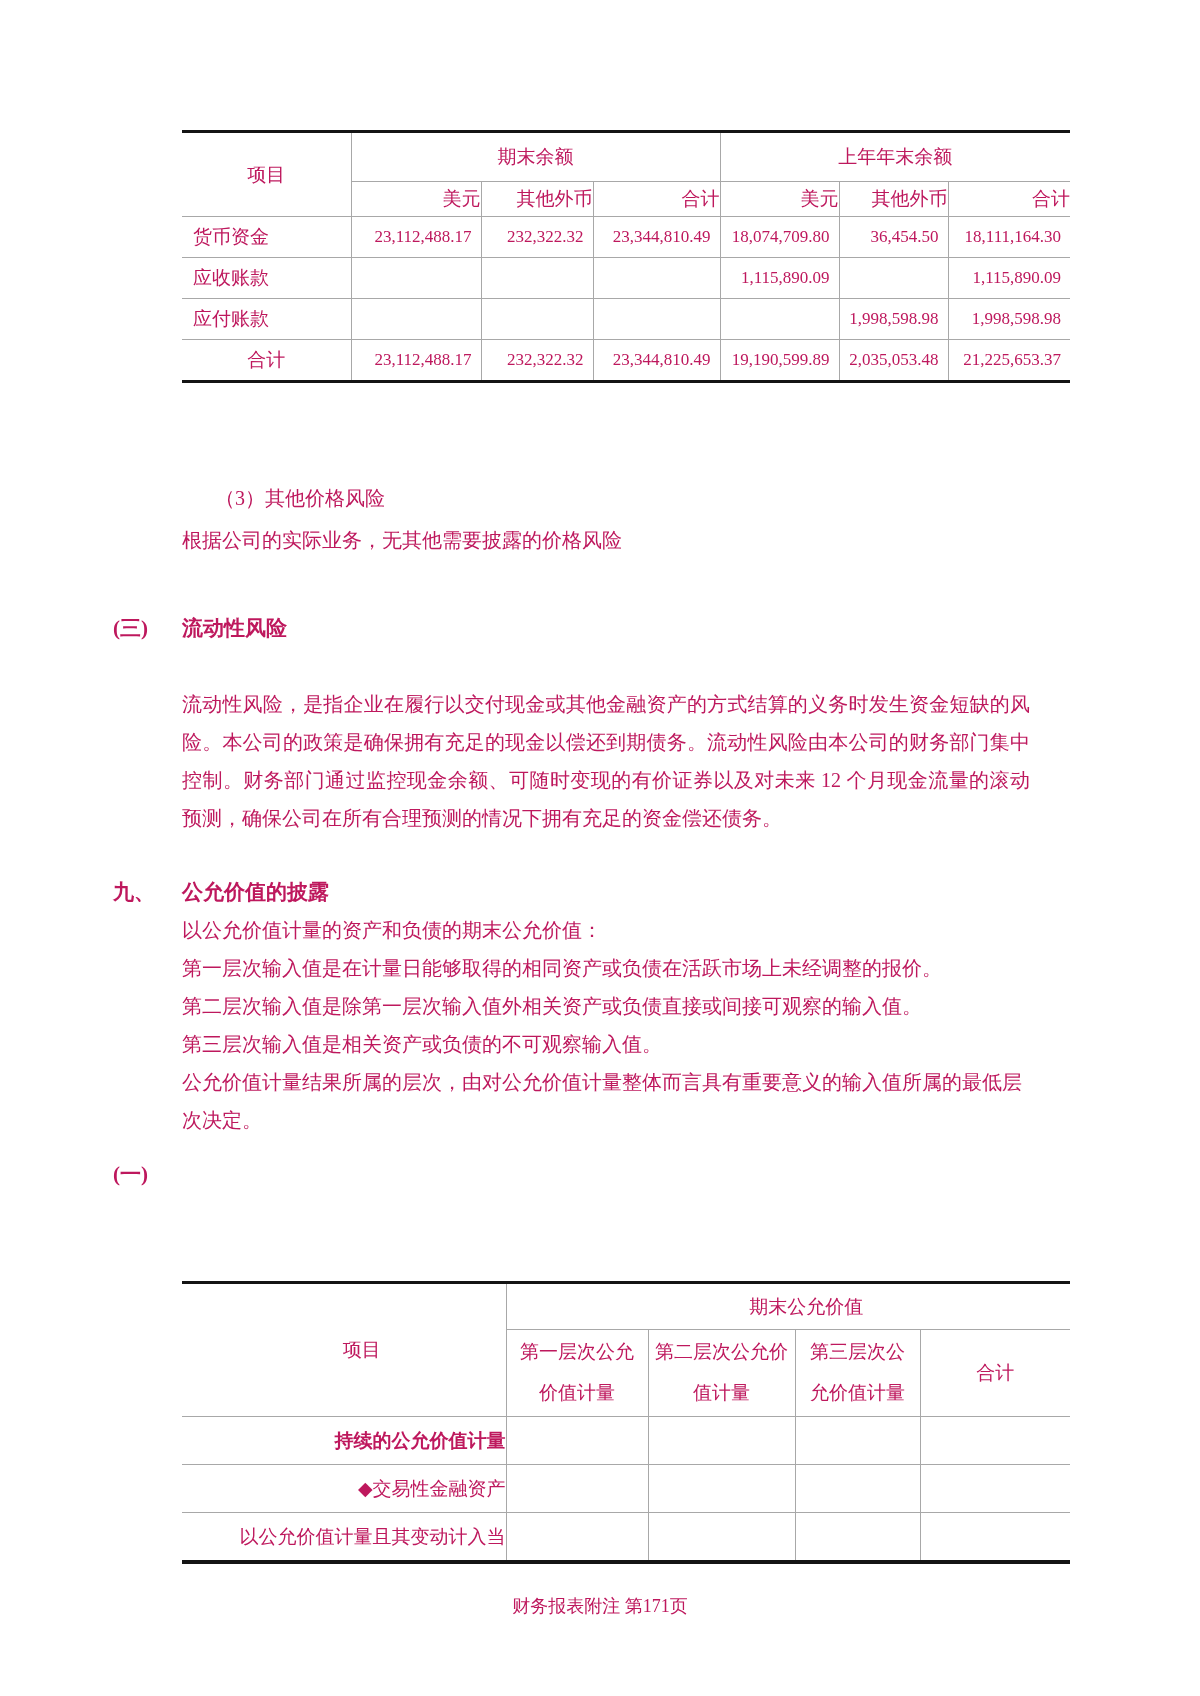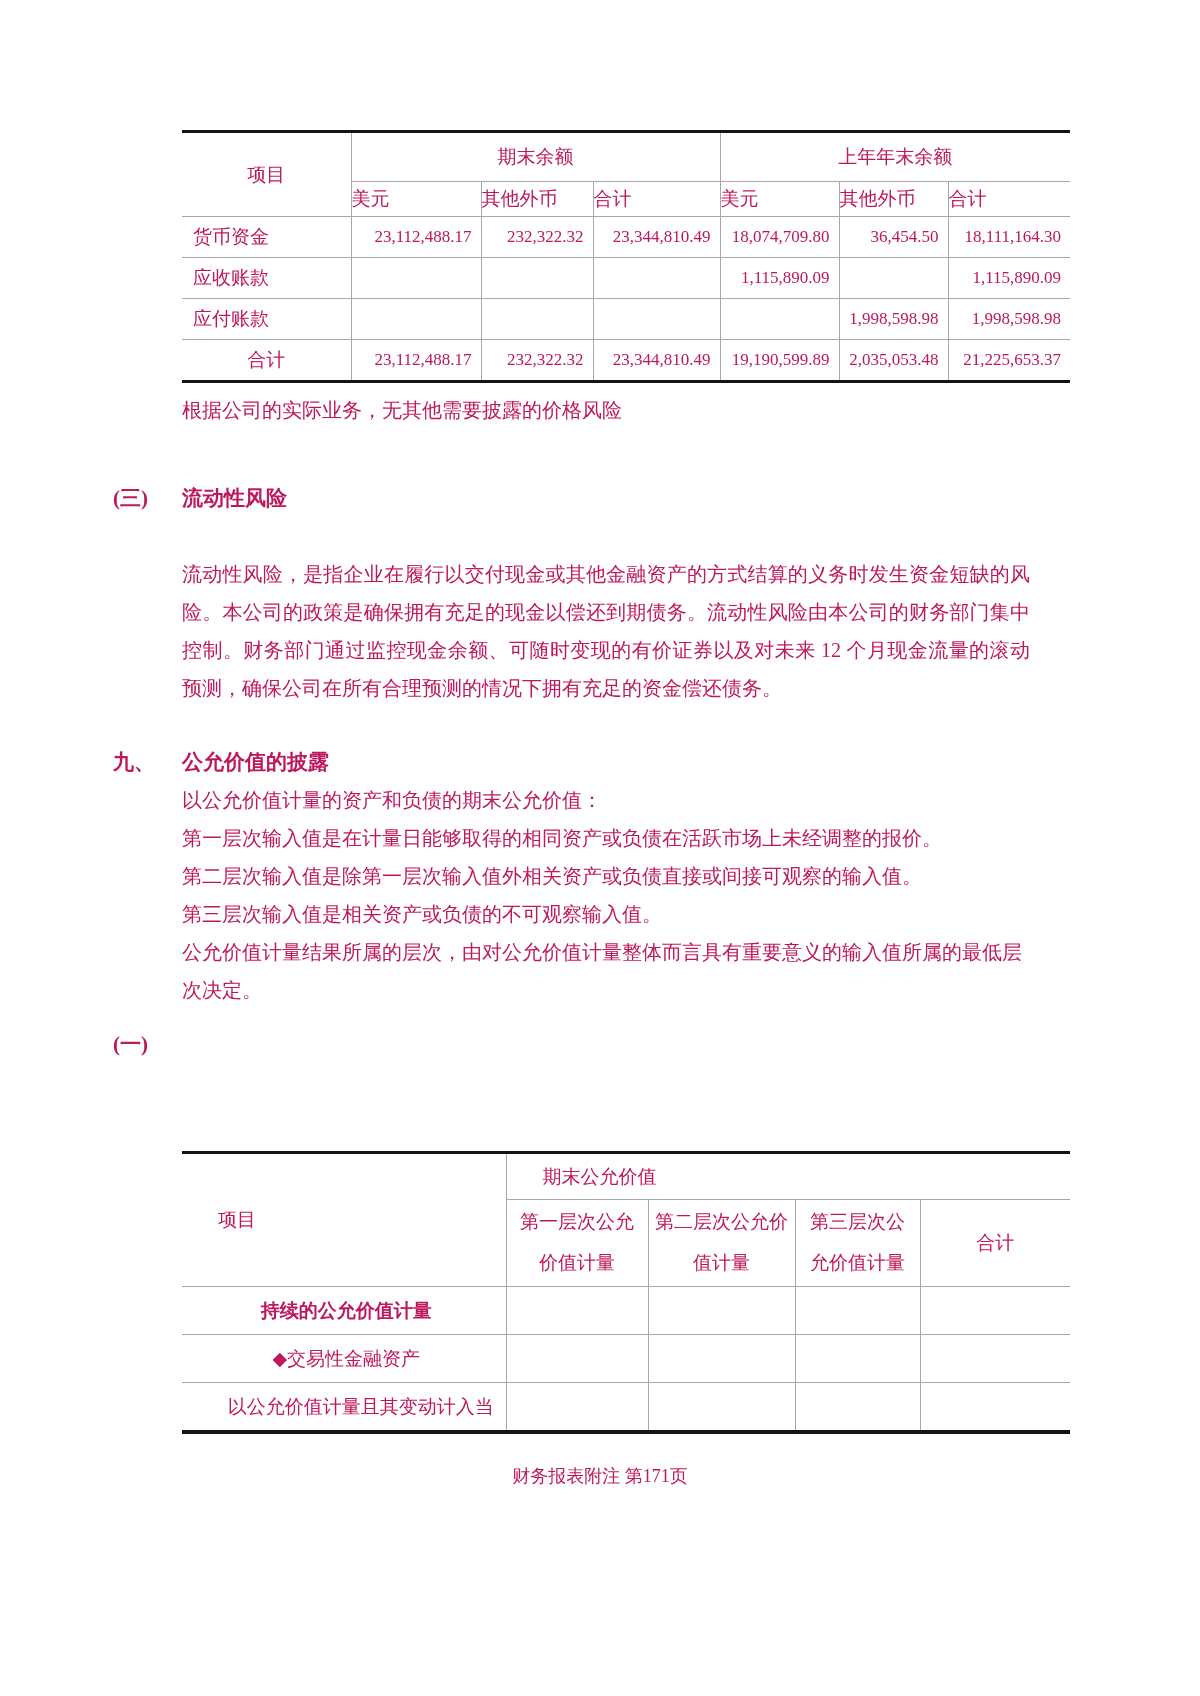--- a/index.html
+++ b/index.html
@@ -13,21 +13,21 @@
   table { border-collapse:collapse; table-layout:fixed; }
   .t1 {
     margin:130px 0 0 182px; width:888px;
     border-top:3px solid #141414; border-bottom:3px solid #141414;
     font-size:19px;
   }
   .t1 th, .t1 td { border:1px solid #a8a8a8; font-weight:normal; padding:0; vertical-align:middle; }
   .t1 tr > *:first-child { border-left:none; }
   .t1 tr > *:last-child  { border-right:none; }
   .t1 thead .grp-row th { height:48px; text-align:center; }
-  .t1 thead .sub-row th { height:34px; text-align:left; }
+  .t1 thead .sub-row th { height:34px; text-align:right; }
   .t1 tbody td { height:40px; }
   .t1 .num  { text-align:right; padding-right:9px; font-size:17px; }
   .t1 .item { text-align:left; padding-left:11px;margin-top:12px; }
   .t1 .item-total { text-align:center; padding-left:0; }
 
   
   .sub3  { margin:100px 0 0 215px; font-size:20px; line-height:30px; }
   .body1 { margin:12px 0 0 182px;  font-size:20px; line-height:30px; }
   .sec   { display:flex; margin-left:113px; font-weight:bold; font-size:21px; line-height:38px; }
   .sec .n { width:69px; flex:none; }
@@ -39,27 +39,27 @@
 
   
   .t2 {
     margin:88px 0 0 182px; width:888px;
     border-top:3px solid #141414; border-bottom:4px solid #141414;
     font-size:19px;
   }
   .t2 th, .t2 td { border:1px solid #a8a8a8; font-weight:normal; padding:0; vertical-align:middle; }
   .t2 tr > *:first-child { border-left:none; }
   .t2 tr > *:last-child  { border-right:none; }
-  .t2 .grp-row th { height:45px; text-align:left;padding-left:36px; }
+  .t2 .grp-row th { height:45px; text-align:center;padding-left:36px; }
   .t2 .sub-row th { height:86px; text-align:center; line-height:2.15; }
   .t2 .sub-row .c1 { padding:0 10px; }
   .t2 .sub-row .c2 { padding:0 4px;margin-left:36px; }
   .t2 .sub-row .c3 { padding:0 8px; }
   .t2 tbody td { height:47px; }
-  .t2 .item { text-align:center; padding-left:5px; }
+  .t2 .item { text-align:right; padding-left:5px; }
   .t2 .bold { font-weight:bold; }
   .t2 .indent { padding-left:34px; }
 
   .footer { margin-top:30px; text-align:center; font-size:18px; }
 </style>
 </head>
 <body>
 
 <div class="page">
 
@@ -121,20 +121,21 @@
         <td class="num">23,112,488.17</td>
         <td class="num">232,322.32</td>
         <td class="num">23,344,810.49</td>
         <td class="num">19,190,599.89</td>
         <td class="num">2,035,053.48</td>
         <td class="num">21,225,653.37</td>
       </tr>
     </tbody>
   </table>
 
+  <div class="sub3">（3）其他价格风险</div>
   <div class="body1">根据公司的实际业务，无其他需要披露的价格风险</div>
 
   <div class="sec sec3">
     <span class="n">(三)</span>
     <span>流动性风险</span>
   </div>
   <p class="para">流动性风险，是指企业在履行以交付现金或其他金融资产的方式结算的义务时发生资金短缺的风险。本公司的政策是确保拥有充足的现金以偿还到期债务。流动性风险由本公司的财务部门集中控制。财务部门通过监控现金余额、可随时变现的有价证券以及对未来 12 个月现金流量的滚动预测，确保公司在所有合理预测的情况下拥有充足的资金偿还债务。</p>
 
   <div class="sec sec9">
     <span class="n">九、</span>

